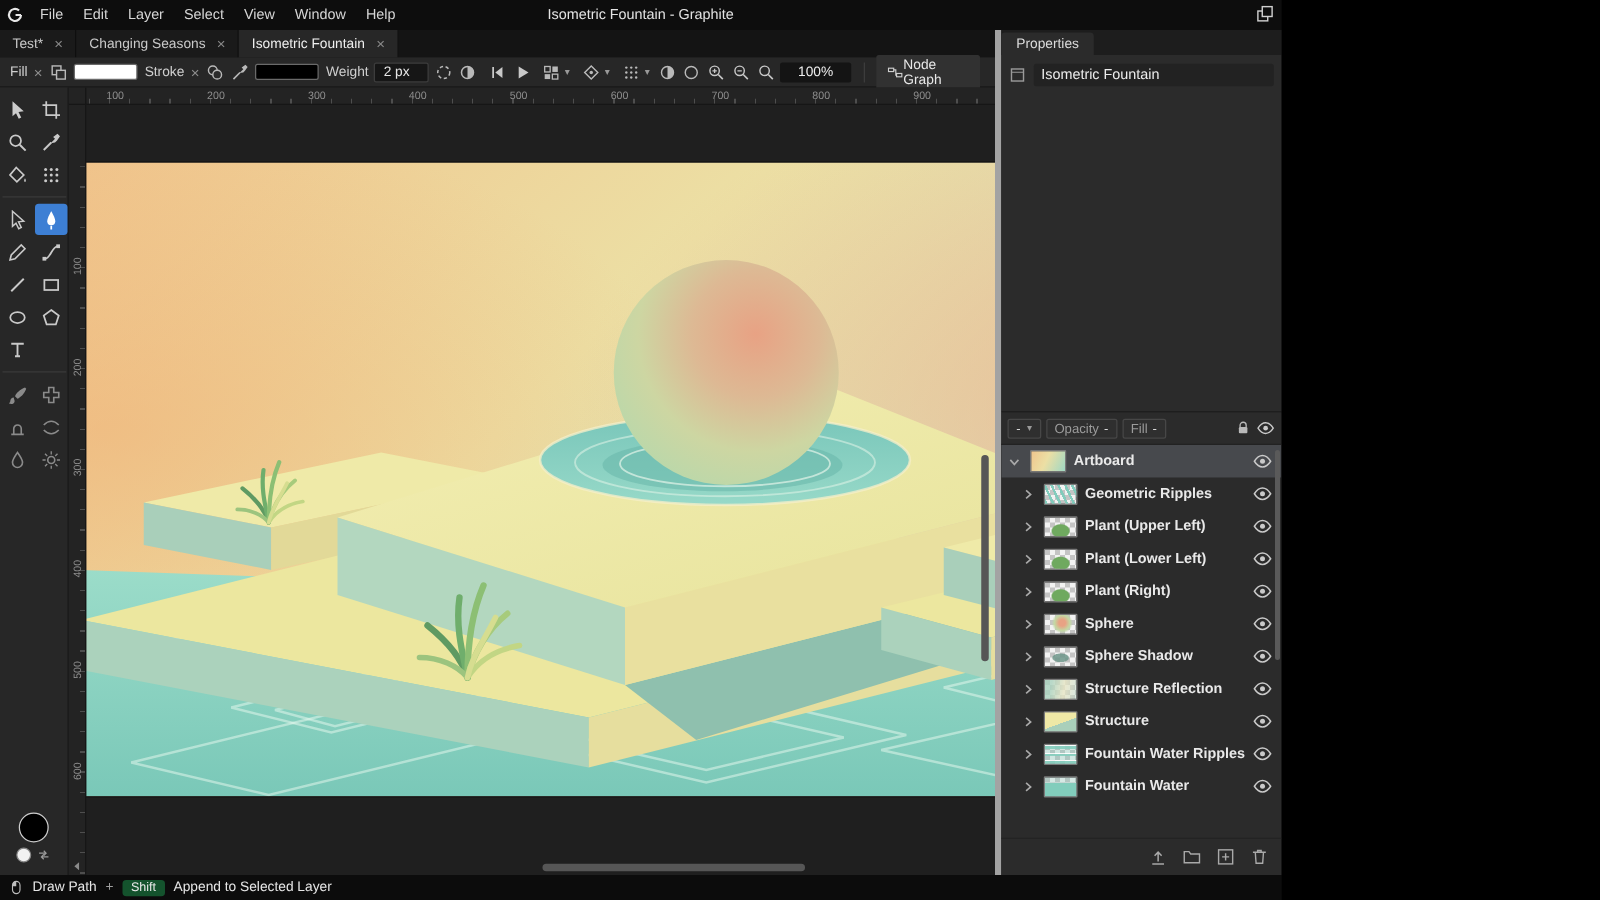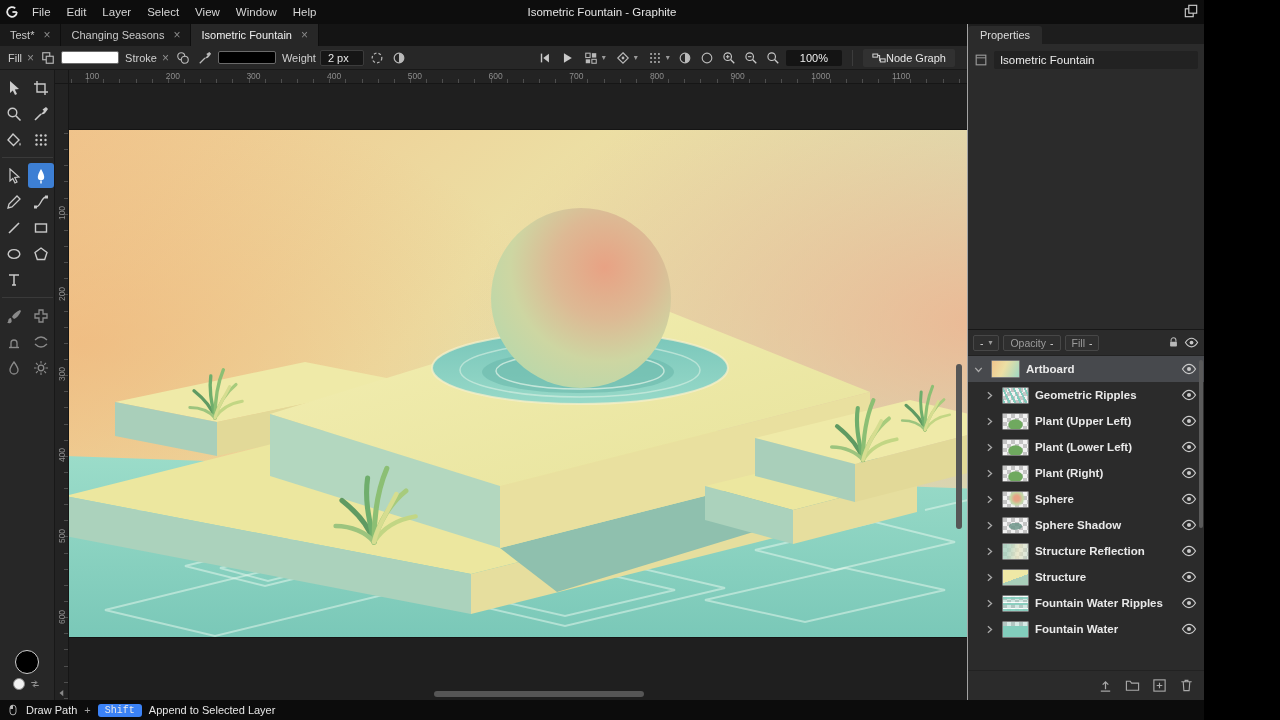--- a/index.html
+++ b/index.html
@@ -1,30 +1,30 @@
 <!DOCTYPE html>
 <html><head>
 <meta charset="utf-8">
 <style>
   * { margin:0; padding:0; box-sizing:border-box; }
   html,body { width:1280px; height:720px; overflow:hidden; background:#000; }
   body { font-family:"Liberation Sans","DejaVu Sans",sans-serif; color:#ddd; font-size:11.5px; -webkit-font-smoothing:antialiased; }
-  #app { width:1204px; height:720px; display:flex; flex-direction:column; background:#1f1f1f; }
+  #app { width:1025px; height:720px; display:flex; flex-direction:column; background:#1f1f1f; }
 
   
   .menubar { height:24px; background:#0d0d0d; display:flex; align-items:center; position:relative; flex:0 0 auto; }
   .menubar .logo { width:24px; display:flex; justify-content:center; }
   .menu-item { padding:0 8px; height:24px; line-height:24px; color:#d6d6d6; font-size:11.5px; cursor:default; }
   .window-title { position:absolute; left:0; right:0; text-align:center; color:#e4e4e4; font-size:11.5px; pointer-events:none; }
   .window-btn { position:absolute; right:6px; top:4px; }
 
   
   .main { flex:1; display:flex; min-height:0; }
   .left-col { width:1028px; display:flex; flex-direction:column; min-width:0; }
-  .right-col { width:252px; display:flex; flex-direction:column; background:#2b2b2b; border-left:1px solid #a3a3a3; }
+  .right-col { width:252px; display:flex; flex-direction:column; background:#2b2b2b; border-left:5px solid #a3a3a3; }
 
   
   .tabbar { height:22px; background:#141414; display:flex; align-items:flex-end; flex:0 0 auto; }
   .doc-tab { height:22px; display:flex; align-items:center; padding:0 10px; background:#1a1a1a; border-right:1px solid #0e0e0e; color:#c9c9c9; font-size:11px; white-space:nowrap;margin-top:48px; }
   .doc-tab.active { background:#272727; color:#efefef; }
   .tab-close { margin-left:9px; color:#8a8a8a; font-size:12px; line-height:1; }
 
   
   .toolbar { height:24px; background:#272727; display:flex; align-items:center; gap:4px; padding:0 6px; flex:0 0 auto; border-bottom:1px solid #181818; }
   .tb-label { color:#cfcfcf; font-size:11px; margin-left:2px; }
@@ -110,21 +110,21 @@
   .layer-eye { width:16px; height:16px; display:flex; }
   .layer-eye svg { width:16px; height:16px; }
   .layers-scroll-thumb { position:absolute; right:1px; top:4px; width:4px; height:168px; background:#5a5a5a; border-radius:2px; }
   .layers-bottombar { height:30px; background:#2b2b2b; display:flex; align-items:center; justify-content:flex-end; gap:12px; padding:0 10px; border-top:1px solid #222; }
   .layers-bottombar svg { width:15px; height:15px; }
 
   
   .statusbar { height:20px; background:#0c0c0c; display:flex; align-items:center; gap:7px; padding:0 7px; flex:0 0 auto; }
   .statusbar .hint { color:#e6e6e6; font-size:11px; }
   .statusbar .plus { color:#9f9f9f; font-size:11px; }
-  .key-badge { background:#3b82f6; border-radius:3px; padding:1px 7px; font-family:Liberation Mono, monospace; font-size:10px; color:#eaeaea; }
+  .key-badge { background:#14532d; border-radius:3px; padding:1px 7px; font-family:Liberation Sans, sans-serif; font-size:10px; color:#eaeaea; }
 
   svg { display:block; }
 </style>
 </head>
 <body>
 
 <div id="app">
 
   <header class="menubar">
     <span class="logo">

